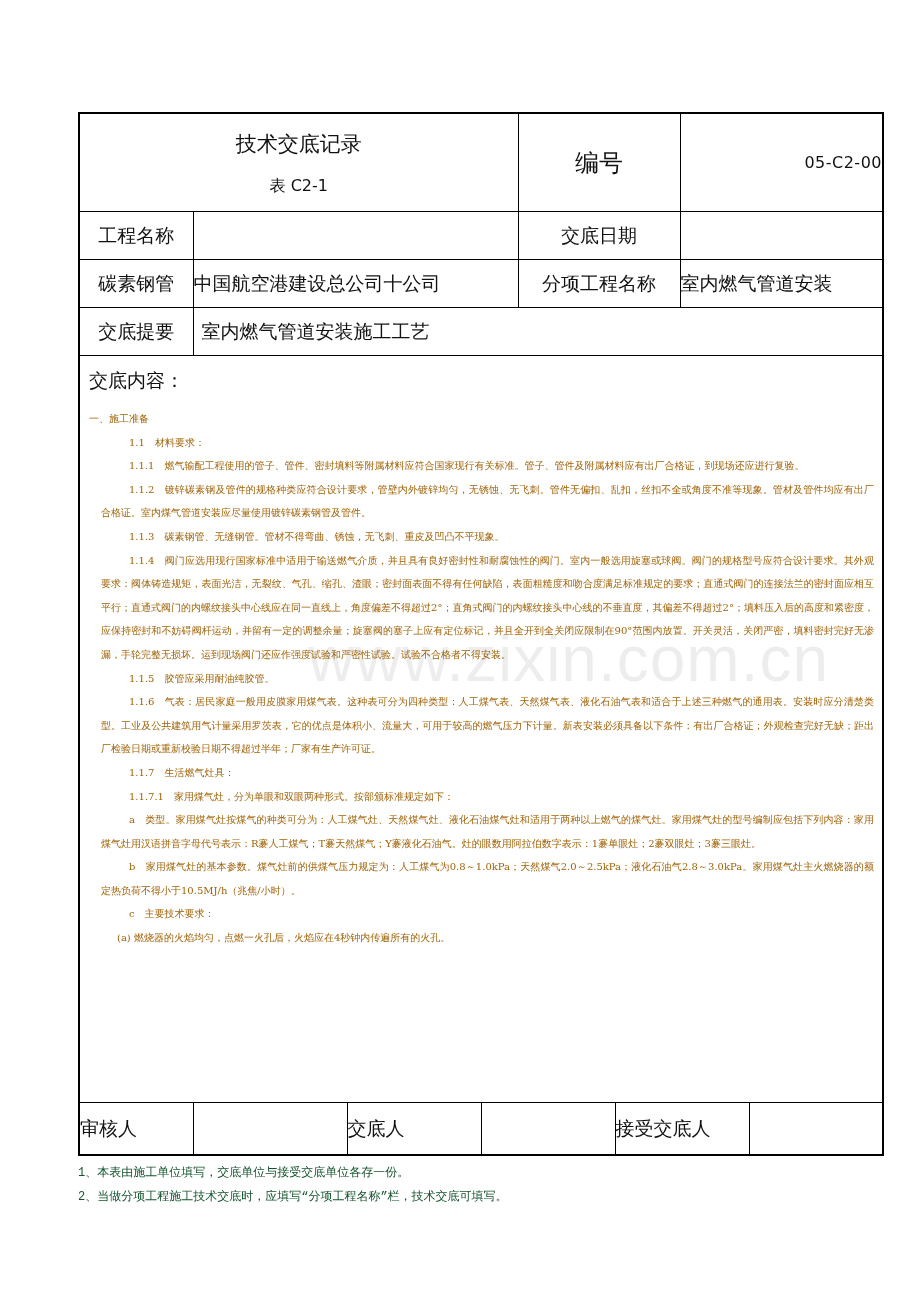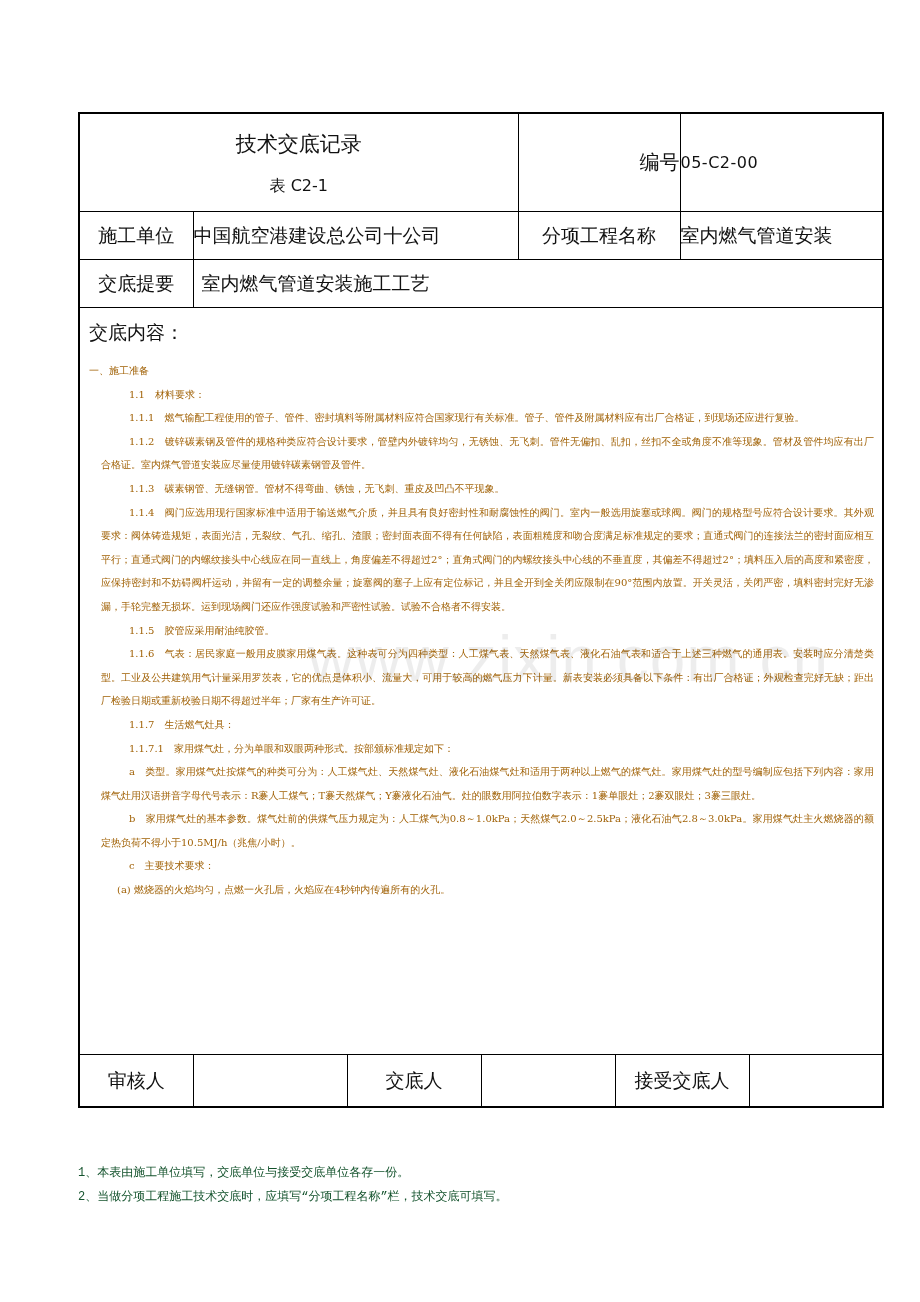--- a/index.html
+++ b/index.html
@@ -4,35 +4,35 @@
 <style>
   html, body { margin: 0; padding: 0; background: #ffffff; }
   body { width: 920px; height: 1302px; position: relative; overflow: hidden; color: #000; }
   .sheet { position: absolute; left: 78px; top: 112px; width: 804px; }
   table.form { border-collapse: collapse; width: 804px; table-layout: fixed; }
   table.form td { border: 1px solid #000; padding: 0; vertical-align: middle; font-family: "DejaVu Sans", "Liberation Sans", sans-serif; color: #111; }
   table.form { border: 2px solid #000; }
   .title-cell { height: 97px; text-align: center; }
   .title-main { font-size: 21px; display: block; margin-top: 2px; }
   .title-sub { font-size: 16px; display: block; margin-top: 18px; text-align: center; }
-  .big-label { font-size: 20px; text-align: right; }
-  .code { font-size: 16px; text-align: left; letter-spacing: 0.5px; }
+  .big-label { font-size: 24px; text-align: center; }
+  .code { font-size: 16px; text-align: right; letter-spacing: 0.5px; }
   .row-h { height: 48px; }
   .lbl { font-size: 19px; text-align: center; }
   .val { font-size: 19px; }
   .val.center { }
   .val.left { padding-left: 8px !important; }
   .content-cell { height: 746px; vertical-align: top !important; position: relative; }
   .content-heading { font-size: 19px; margin: 12px 0 0 9px; height: 34px; }
   .body-text { font-family: "DejaVu Serif", "Liberation Serif", serif; font-size: 10px; line-height: 23.6px; color: #a16207; margin: 5px 8px 0 9px; }
   .body-text p { margin: 0; text-align: justify; }
   .body-text p.ind { text-indent: 28px; margin-left: 12px; }
   .body-text p.ind2 { text-indent: 28px; }
   .sig-row td { height: 51px; }
-  .sig-lbl { font-size: 19px; text-align: center; }
+  .sig-lbl { font-size: 19px; text-align: left; }
   .notes { position: absolute; left: 78px; top: 1161px; font-family: Liberation Mono, monospace; font-size: 12px; line-height: 24px; color: #14532d; }
   .watermark { position: absolute; left: 308px; top: 622px; font-family: "Liberation Sans", sans-serif; font-size: 64px; color: rgba(0,0,0,0.07); letter-spacing: 1px; pointer-events: none; white-space: nowrap; }
 </style>
 </head>
 <body>
 
 <div class="sheet">
   <table class="form">
     <colgroup>
       <col style="width:114px">
@@ -48,21 +48,27 @@
     <tbody>
         <tr>
       <td colspan="5" class="title-cell">
         <span class="title-main">技术交底记录</span>
         <span class="title-sub">表 C2-1</span>
       </td>
       <td colspan="2" class="big-label">编号</td>
       <td colspan="2" class="code">05-C2-00</td>
     </tr>
     <tr class="row-h">
-      <td class="lbl">施工单位</td>
+      <td class="lbl">工程名称</td>
+      <td colspan="4" class="val center"></td>
+      <td colspan="2" class="lbl">交底日期</td>
+      <td colspan="2" class="val center"></td>
+    </tr>
+    <tr class="row-h">
+      <td class="lbl">碳素钢管</td>
       <td colspan="4" class="val center">中国航空港建设总公司十公司</td>
       <td colspan="2" class="lbl">分项工程名称</td>
       <td colspan="2" class="val center">室内燃气管道安装</td>
     </tr>
     <tr class="row-h">
       <td class="lbl">交底提要</td>
       <td colspan="8" class="val left">室内燃气管道安装施工工艺</td>
     </tr>
     <tr>
       <td colspan="9" class="content-cell">

